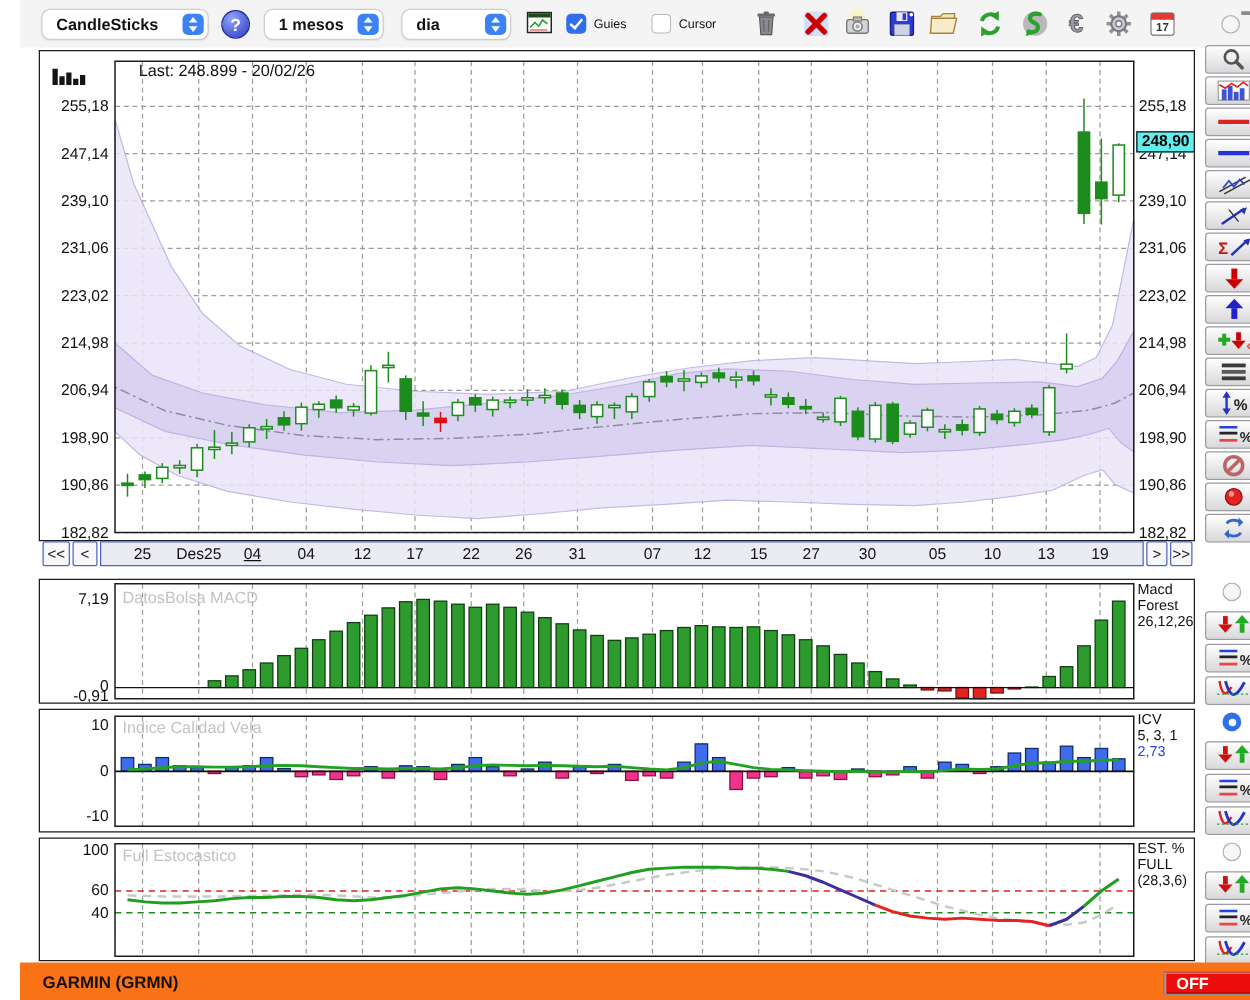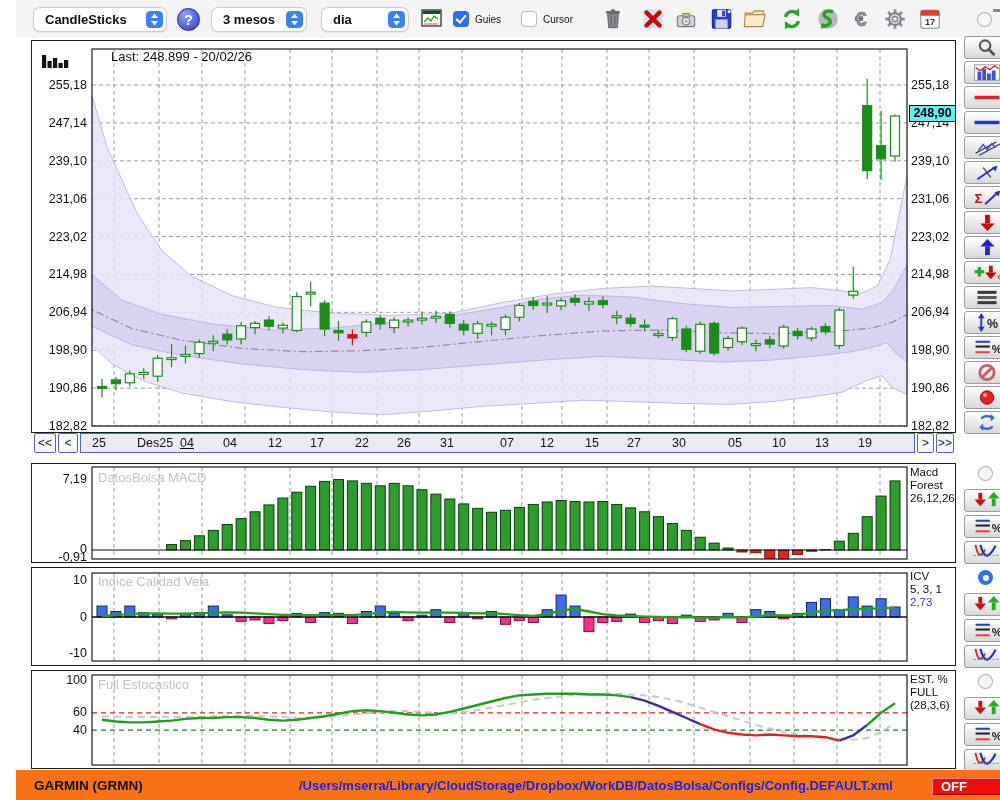--- a/index.html
+++ b/index.html
@@ -26,21 +26,21 @@
   .rlabel{position:absolute;left:878px;top:2px;width:46px;font-size:11.5px;line-height:13px;color:#111}
   .rlabel .blue{color:#2a43e0}
   #last-label{position:absolute;left:79px;top:8px;font-size:13px;color:#111}
   #price-tag{position:absolute;left:877px;top:64px;width:47px;height:17px;background:#63eeee;
     border:1px solid #0a0a0a;font-size:12.5px;font-weight:700;text-align:center;line-height:15px;box-sizing:border-box}
   #navstrip{position:absolute;left:15px;top:433px;width:925px;height:22px}
   .navbtn{position:absolute;top:0;height:20px;background:#f7f7fa;border:1px solid #5064c8;
     border-radius:2px;font-size:12px;text-align:center;line-height:19px;color:#222;box-sizing:border-box}
   #navdates{position:absolute;left:49px;top:0;width:835px;height:20px;background:#ebebf3;
     border:1px solid #5064c8;box-sizing:border-box}
-  .navdate{position:absolute;top:2px;width:44px;margin-left:-22px;text-align:left;font-size:12.5px;color:#111}
+  .navdate{position:absolute;top:2px;width:44px;margin-left:-22px;text-align:center;font-size:12.5px;color:#111}
   #sidebar{position:absolute;left:944px;top:0;width:56px;height:800px}
   .sbtn{position:absolute;left:4px;width:46px;height:23px;border:1px solid #9a9aa0;border-radius:3px;
     background:linear-gradient(#fefefe,#d8d8db);box-sizing:border-box}
   .sbtn svg{display:block;margin:0 auto}
   .radio{position:absolute;left:18px;width:15px;height:15px;border-radius:50%;background:#f6f6f6;
     box-shadow:inset 0 0 0 1px #b0b0b6}
   .radio.on{background:#2f6fed;box-shadow:none}
   .radio.on::after{content:"";position:absolute;left:4.5px;top:4.5px;width:6px;height:6px;border-radius:50%;background:#fff}
   #statusbar{position:absolute;left:0;top:770px;width:1000px;height:30px;background:#f97316}
   #symbol{position:absolute;left:18px;top:8px;font-size:13.5px;font-weight:700;color:#111}
@@ -61,21 +61,21 @@
       <span class="sel-label">CandleSticks</span>
       <span class="stepper">
         <svg width="9" height="13" viewBox="0 0 9 13">
             <polygon points="4.5,0.5 8,5 1,5" fill="#fff"></polygon>
             <polygon points="4.5,12.5 8,8 1,8" fill="#fff"></polygon>
           </svg>
       </span>
     </div>
     <div class="help">?</div>
     <div class="select" style="left:196px;width:94px">
-      <span class="sel-label">3 mesos</span>
+      <span class="sel-label">1 mesos</span>
       <span class="stepper">
         <svg width="9" height="13" viewBox="0 0 9 13">
             <polygon points="4.5,0.5 8,5 1,5" fill="#fff"></polygon>
             <polygon points="4.5,12.5 8,8 1,8" fill="#fff"></polygon>
           </svg>
       </span>
     </div>
     <div class="select" style="left:306px;width:86px">
       <span class="sel-label">dia</span>
       <span class="stepper">
@@ -775,16 +775,15 @@
         <svg width="44" height="21" viewBox="0 0 44 22">
           <path d="M10,3 C12,14 15,17 20,8" fill="none" stroke="#dd2222" stroke-width="2"></path>
           <path d="M15,3 C19,17 23,19 31,4" fill="none" stroke="#2233cc" stroke-width="2.4"></path>
           <line x1="8" y1="14" x2="37" y2="14" stroke="#22aa22" stroke-width="1" stroke-dasharray="2 2"></line>
         </svg>
       </div>
     </div>
 
   <div id="statusbar">
     <div id="symbol">GARMIN (GRMN)</div>
-    <div id="cfgpath">/Users/mserra/Library/CloudStorage/Dropbox/WorkDB/DatosBolsa/Configs/Config.DEFAULT.xml</div>
     <div id="offbtn">OFF</div>
   </div>
 </div>
 
 </body></html>

